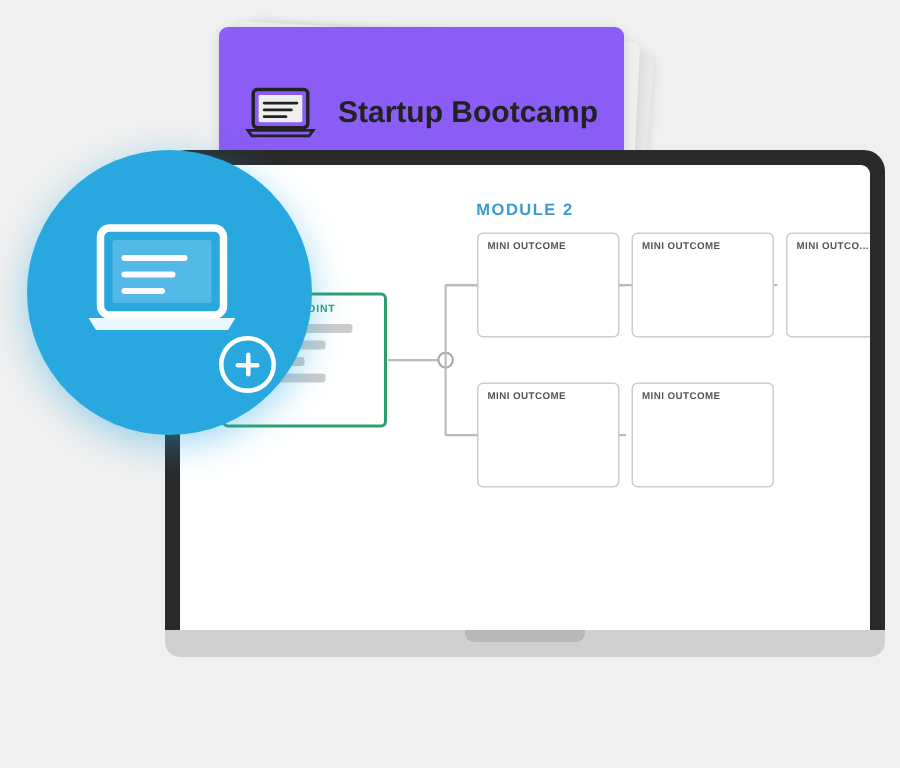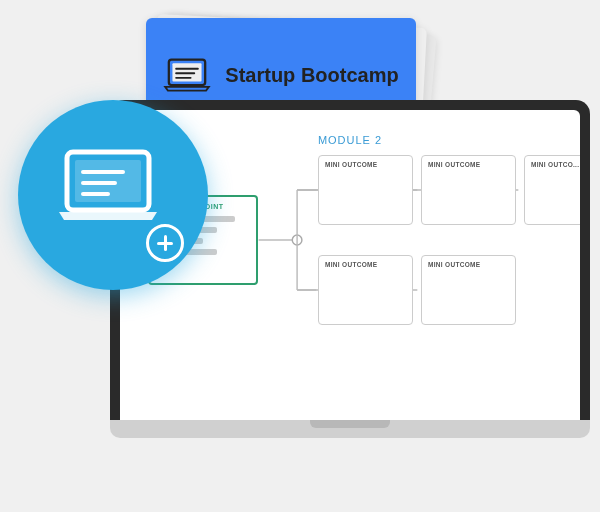--- a/index.html
+++ b/index.html
@@ -22,21 +22,21 @@
     .page-stack {
       position: absolute;
       top: 18px;
       left: 140px;
       width: 290px;
       height: 130px;
     }
 
     .page-card {
       position: absolute;
-      background: #3b82f6;
+      background: #8b5cf6;
       border-radius: 6px;
       box-shadow: 0 2px 8px rgba(0,0,0,0.12);
     }
 
     .page-card.back3 {
       width: 270px;
       height: 120px;
       top: 6px;
       left: 22px;
       background: #e8e8e8;
@@ -117,21 +117,21 @@
       margin: 0 auto;
     }
 
     
     .screen-content {
       padding: 24px 28px 16px 28px;
     }
 
     .module-label {
       font-size: 11px;
-      font-weight: 400;
+      font-weight: 700;
       color: #3a9bd5;
       letter-spacing: 1px;
       text-align: center;
       margin-bottom: 4px;
     }
 
     .module-title {
       font-size: 22px;
       font-weight: 700;
       color: #222;

